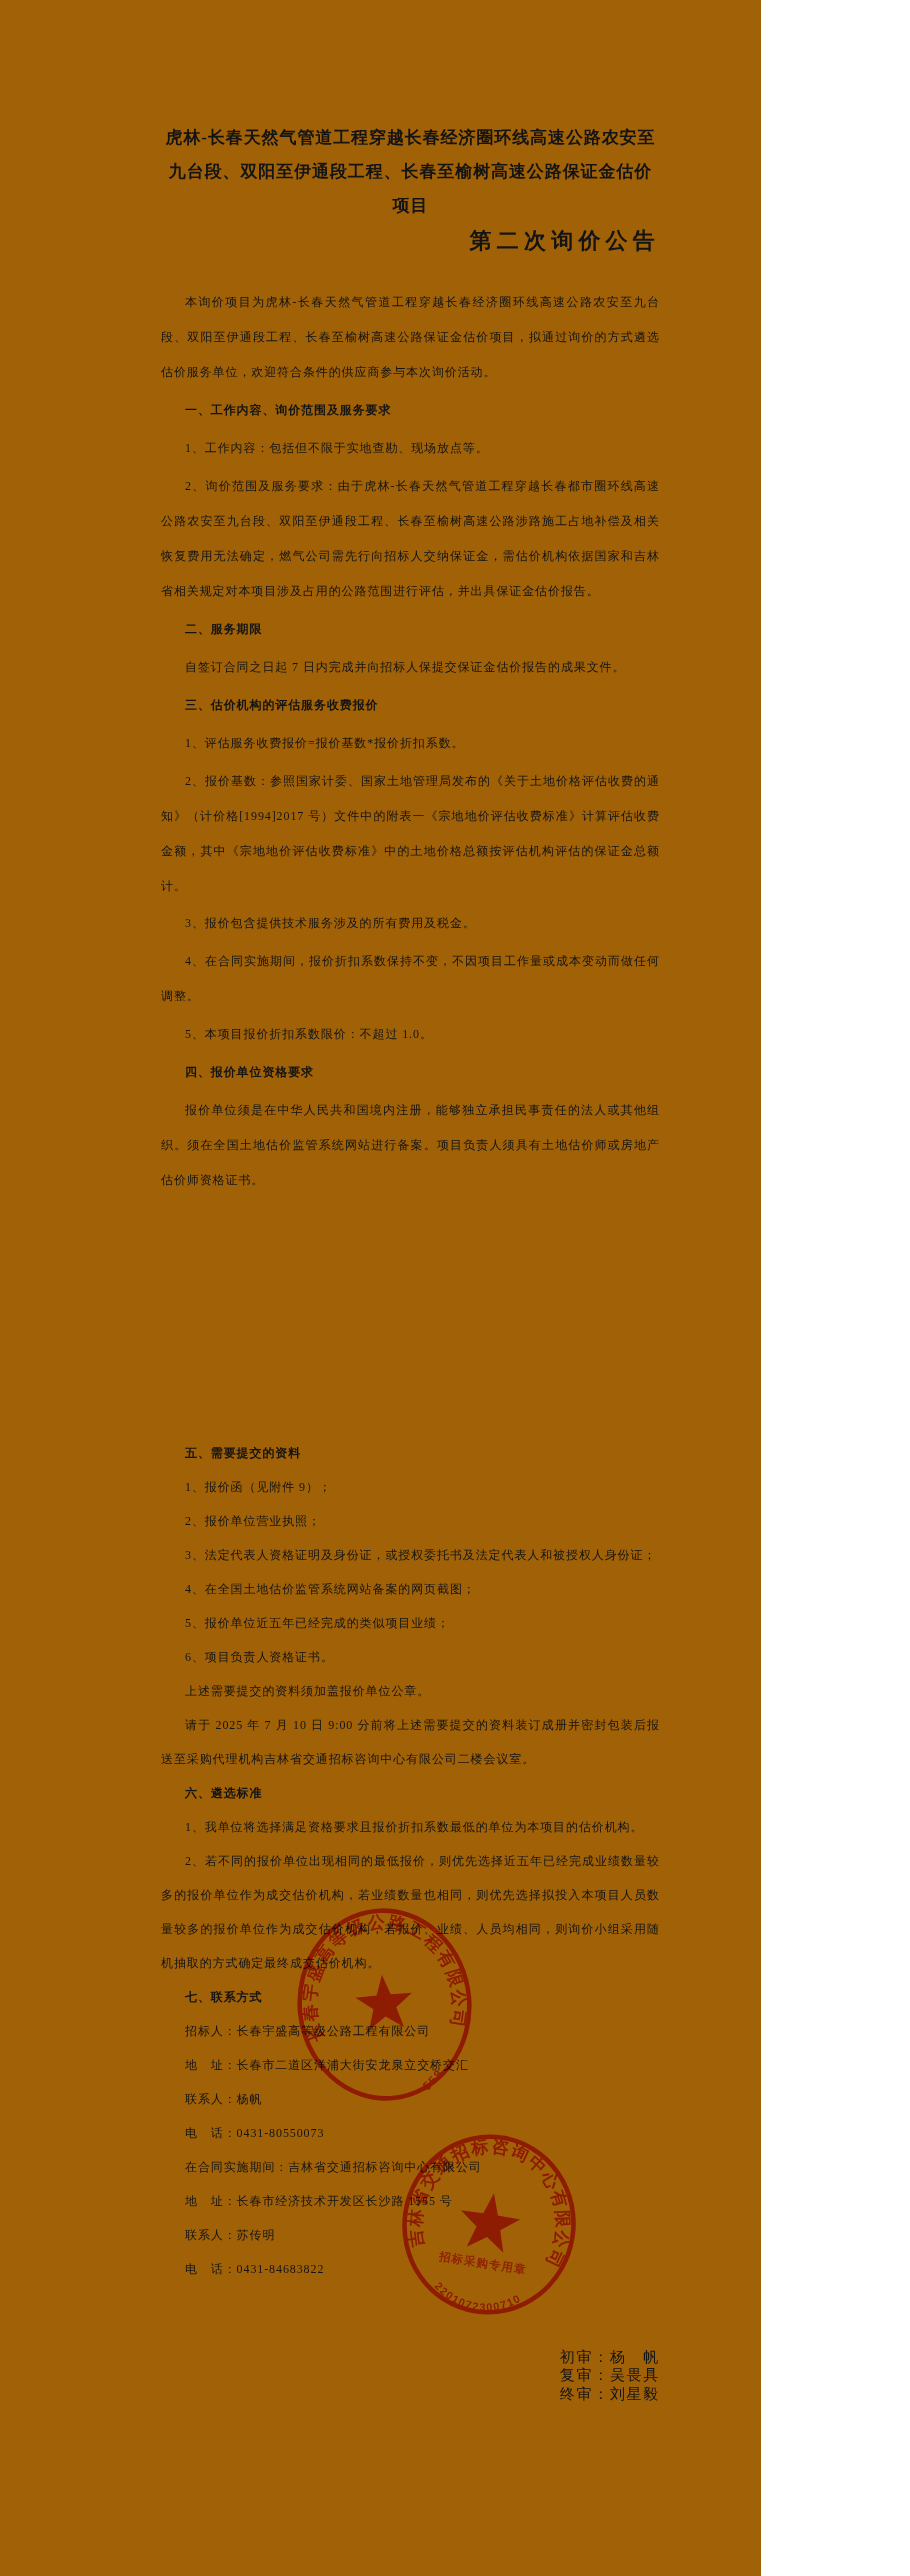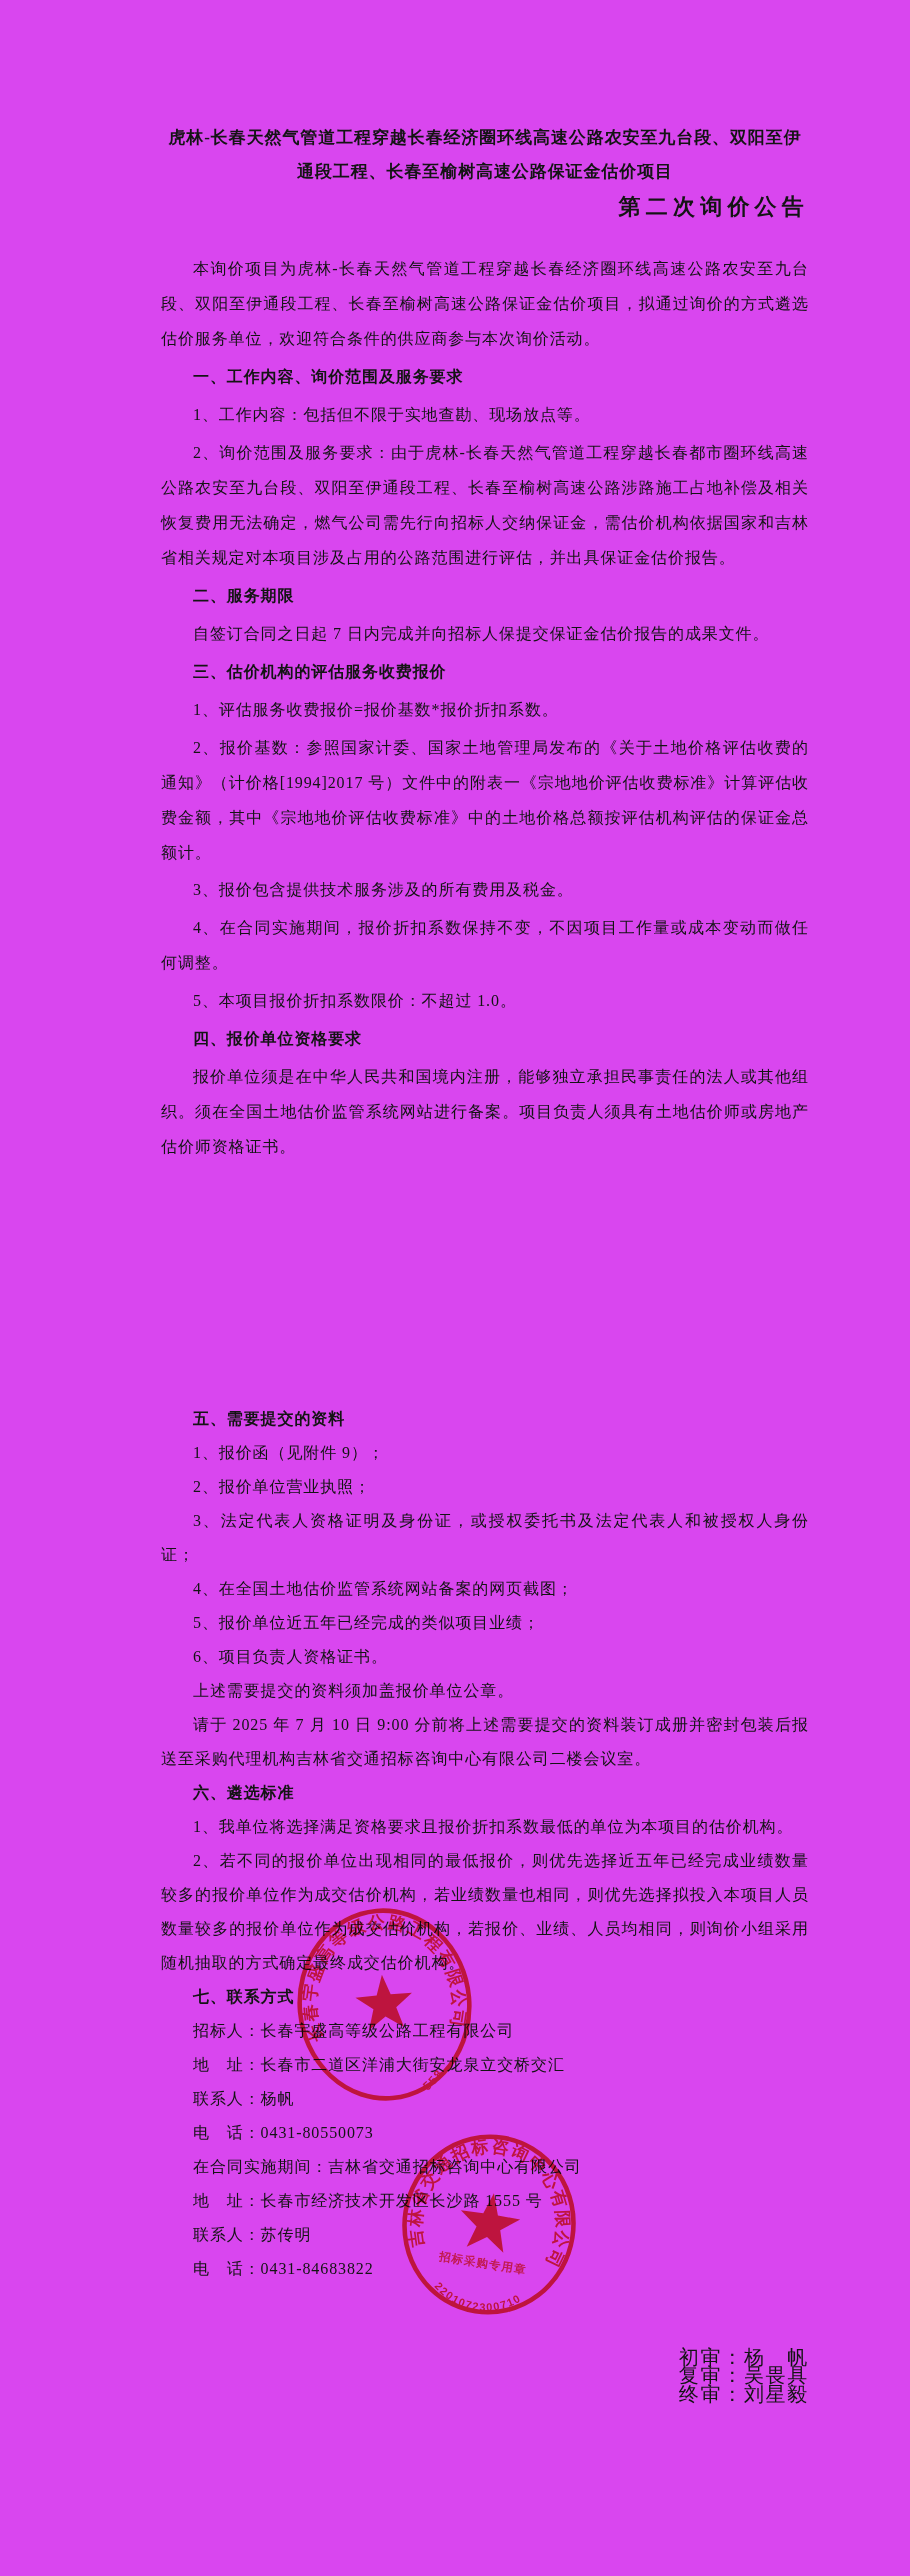--- a/index.html
+++ b/index.html
@@ -1,20 +1,20 @@
 <!DOCTYPE html>
 <html lang="zh" style="font-size:9.2px"><head>
 <meta charset="utf-8">
 <style>
   html,body{margin:0;padding:0;background:#ffffff;}
   .page{
     position:relative;
-    width:910px;
+    width:761px;
     height:2576px;
-    background:#d946ef;
+    background:#a16207;
     box-sizing:border-box;
     padding:121px 101px 0 161px;
     overflow:hidden;
     font-family:"Liberation Serif","DejaVu Serif",serif;
     color:#141414;
   }
   .doc-title{
     font-size:17px;
     font-weight:bold;
     letter-spacing:0.9px;
@@ -24,37 +24,37 @@
   }
   .doc-subtitle{
     font-size:22px;
     font-weight:bold;
     letter-spacing:5.2px;
     line-height:36px;
     text-align:right;
     margin:0;
   }
   .body-text p, .body-text .h3{
-    font-size:16px;
+    font-size:12px;
     letter-spacing:0.9px;
     text-align:justify;
     text-indent:2em;
     margin:0;
   }
   .pg1 p, .pg1 .h3{ line-height:35px; margin-bottom:2.9px; }
   .pg2 p, .pg2 .h3{ line-height:34px; margin-bottom:0; }
   .h3{ font-weight:bold; }
   .intro{ margin-top:26.4px !important; }
   .page-gap{ height:235px; }
   .contact-block{ position:relative; }
   .contact-block p{ line-height:34px; }
   .footer-block{
     margin-top:62px;
     text-align:right;
-    font-size:20px;
+    font-size:15px;
     letter-spacing:1.7px;
     line-height:18.4px;
   }
   .footer-block div{ white-space:pre; }
   .stamp{
     position:absolute;
     mix-blend-mode:multiply;
     opacity:.93;
     pointer-events:none;
   }

